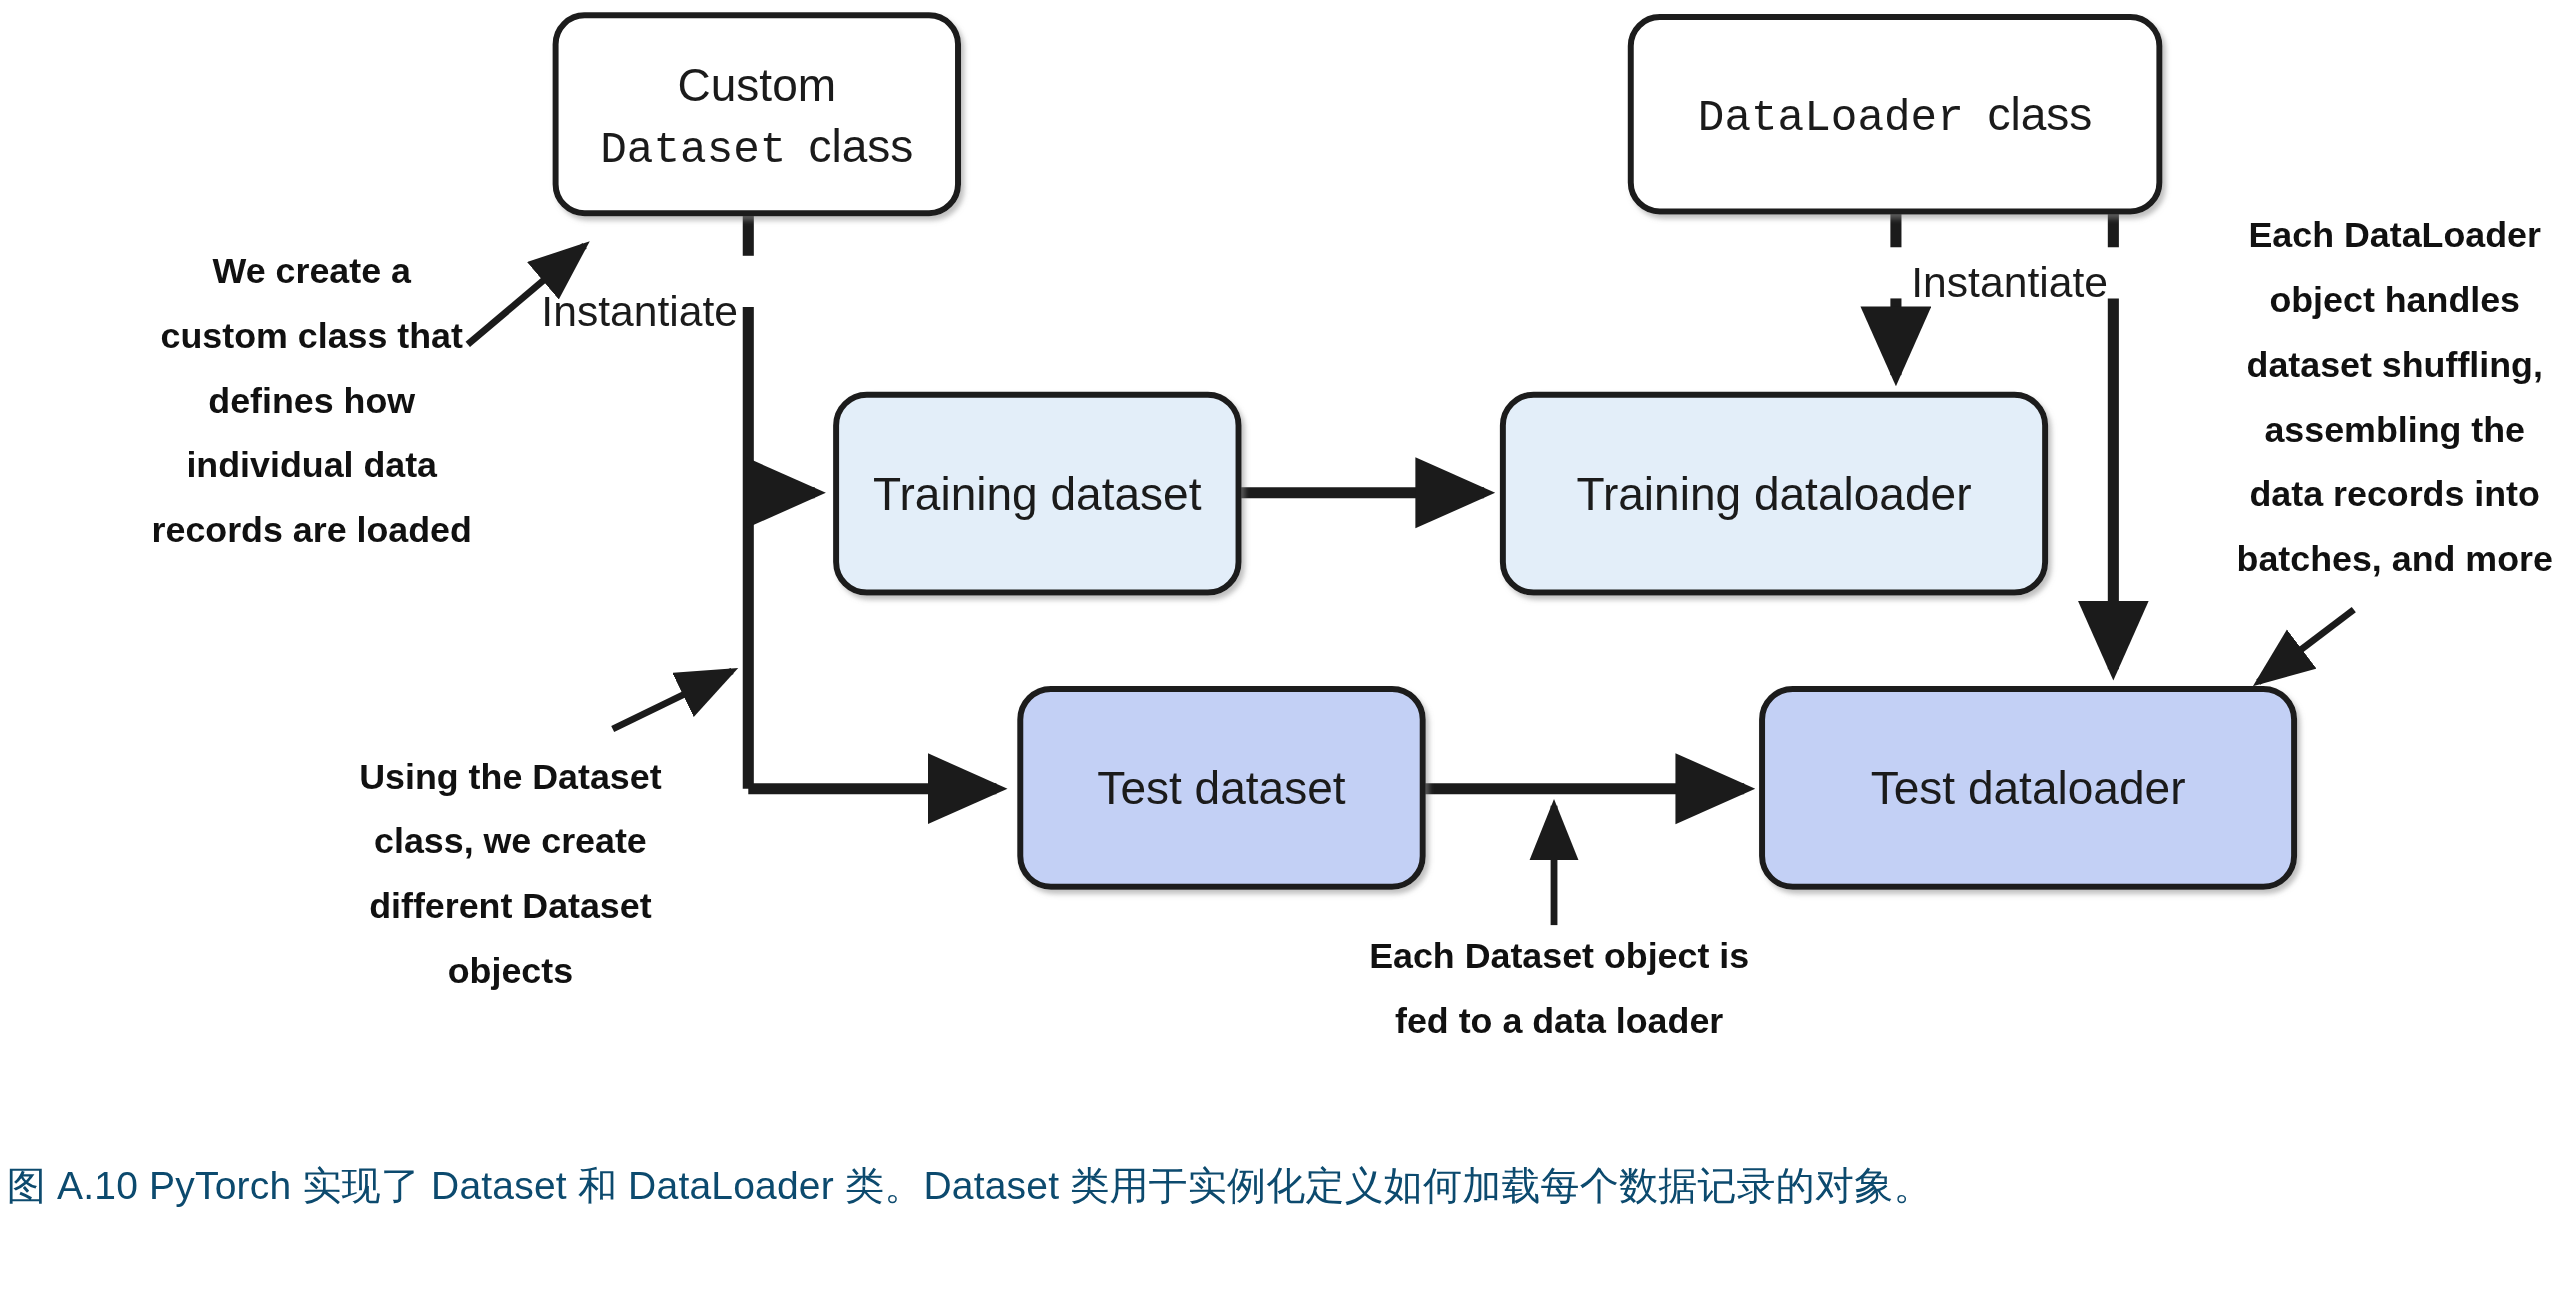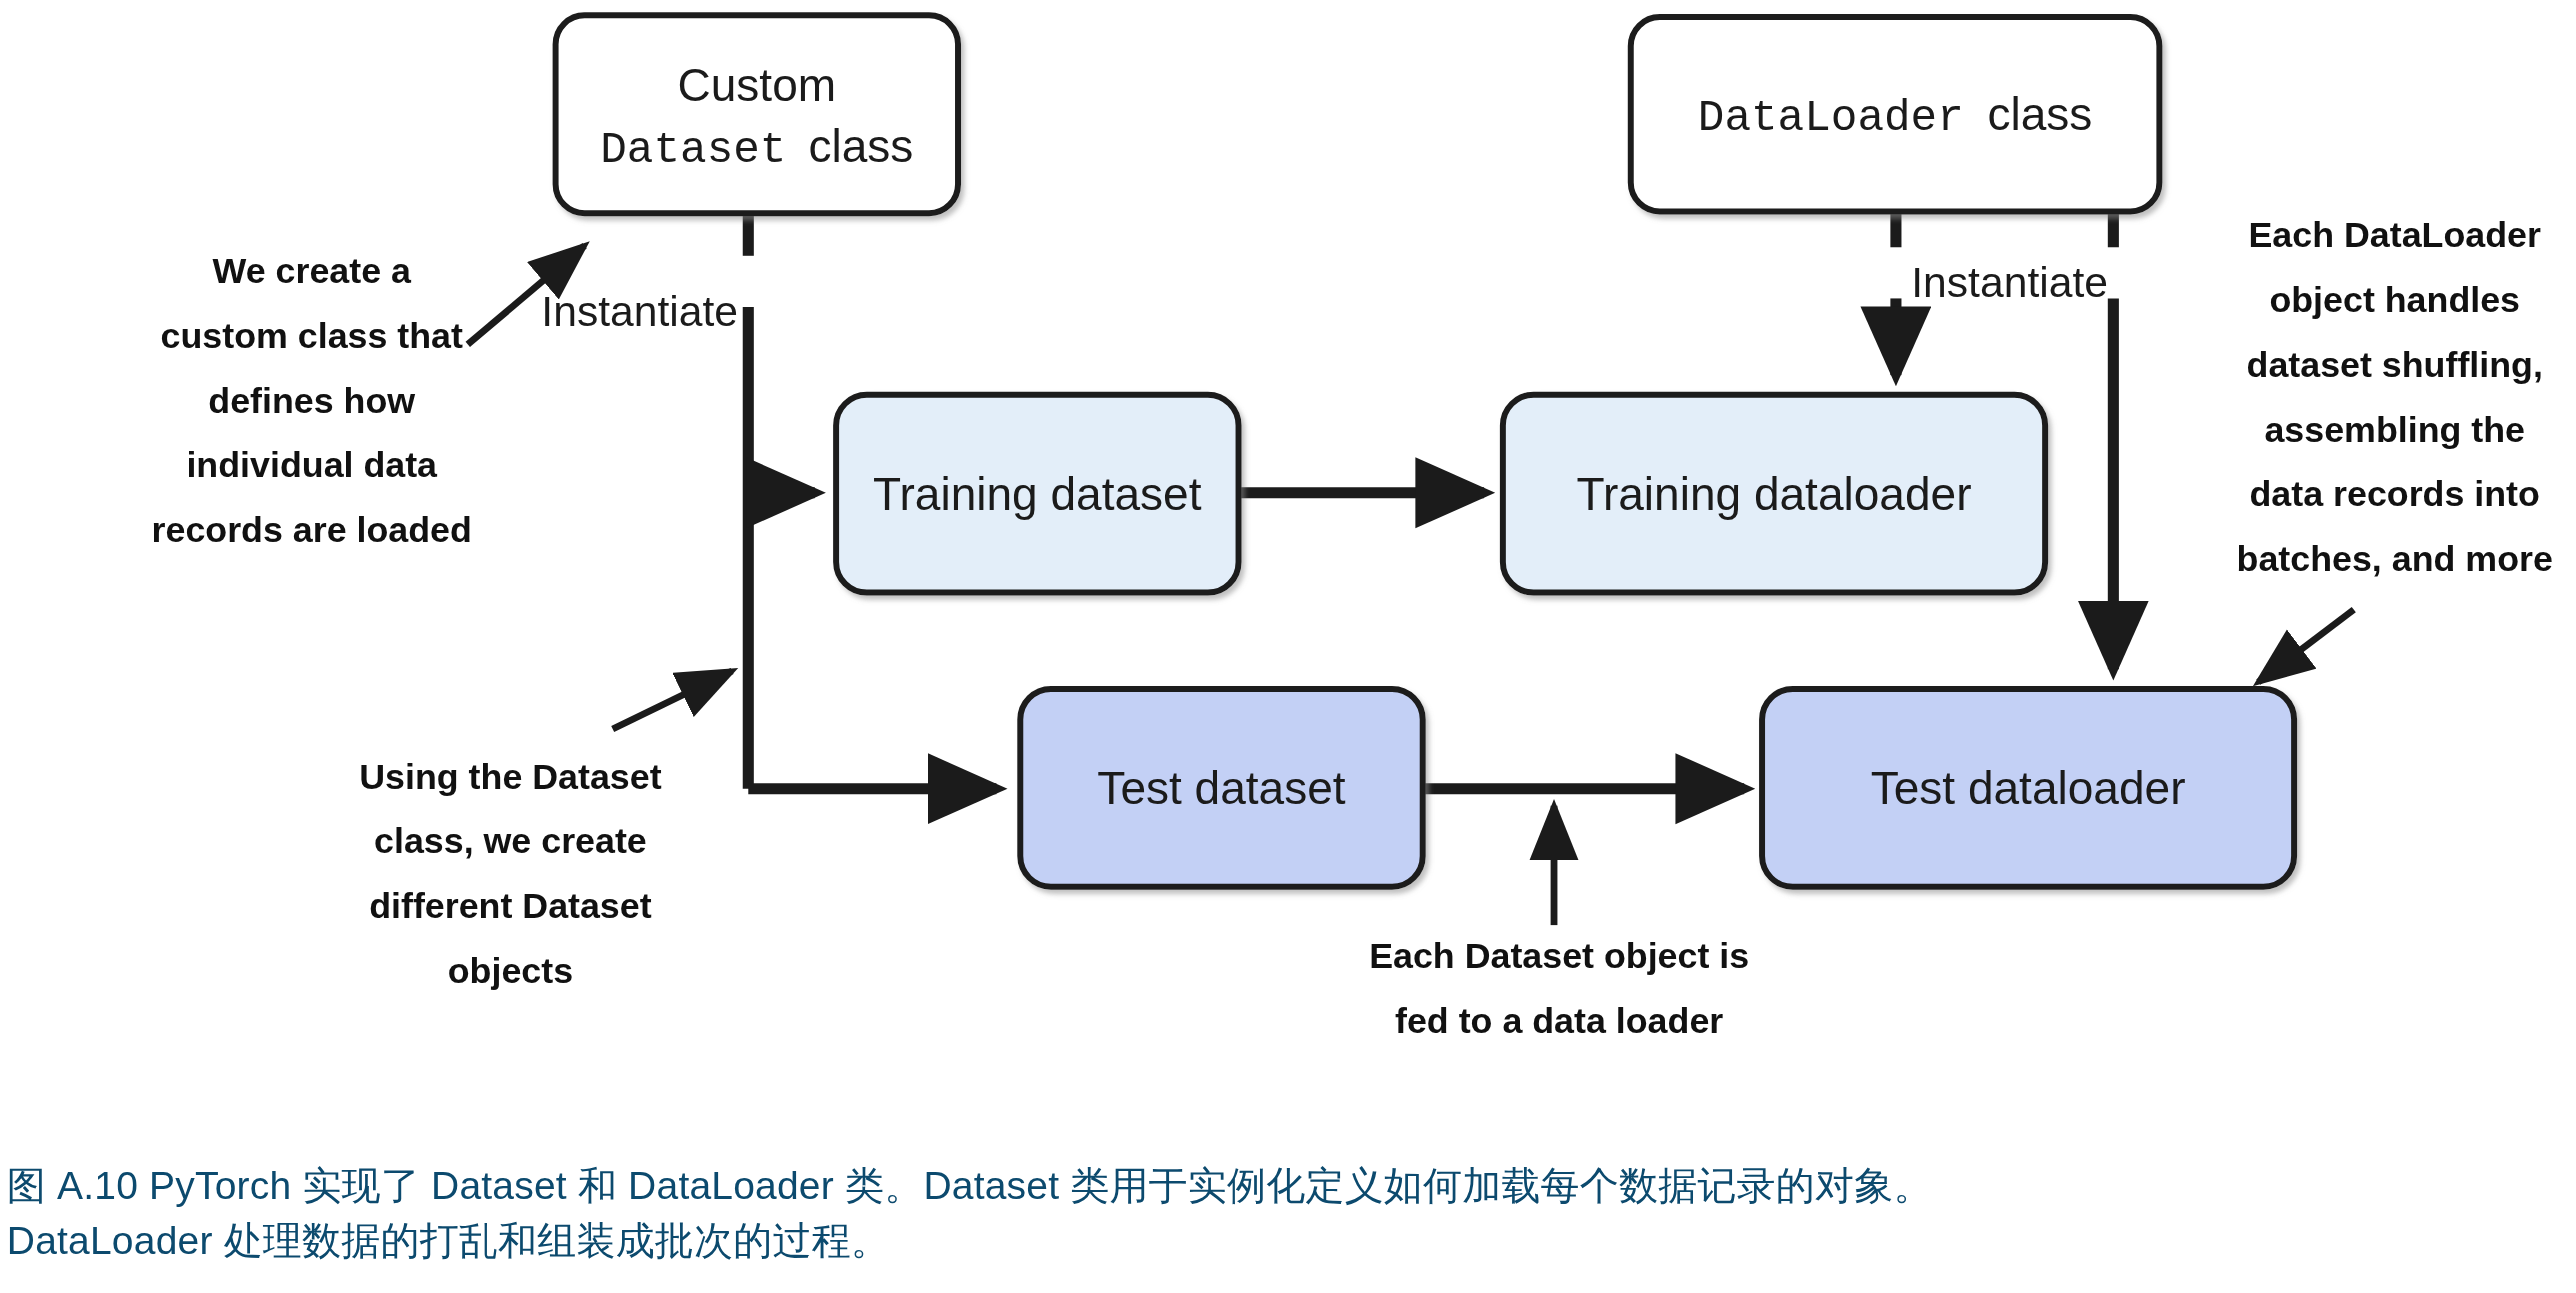--- a/index.html
+++ b/index.html
@@ -184,17 +184,16 @@
       <text class="annot" x="2808" y="366" text-anchor="middle">object handles</text>
       <text class="annot" x="2808" y="442" text-anchor="middle">dataset shuffling,</text>
       <text class="annot" x="2808" y="518" text-anchor="middle">assembling the</text>
       <text class="annot" x="2808" y="594" text-anchor="middle">data records into</text>
       <text class="annot" x="2808" y="670" text-anchor="middle">batches, and more</text>
     </g>
   </svg>
 
   <div class="caption">
     <span class="caption-line">图 A.10 PyTorch 实现了 Dataset 和 DataLoader 类。Dataset 类用于实例化定义如何加载每个数据记录的对象。</span>
-    <span class="caption-line">DataLoader 处理数据的打乱和组装成批次的过程。</span>
   </div>
 
 </div>
 
 
 </body></html>

